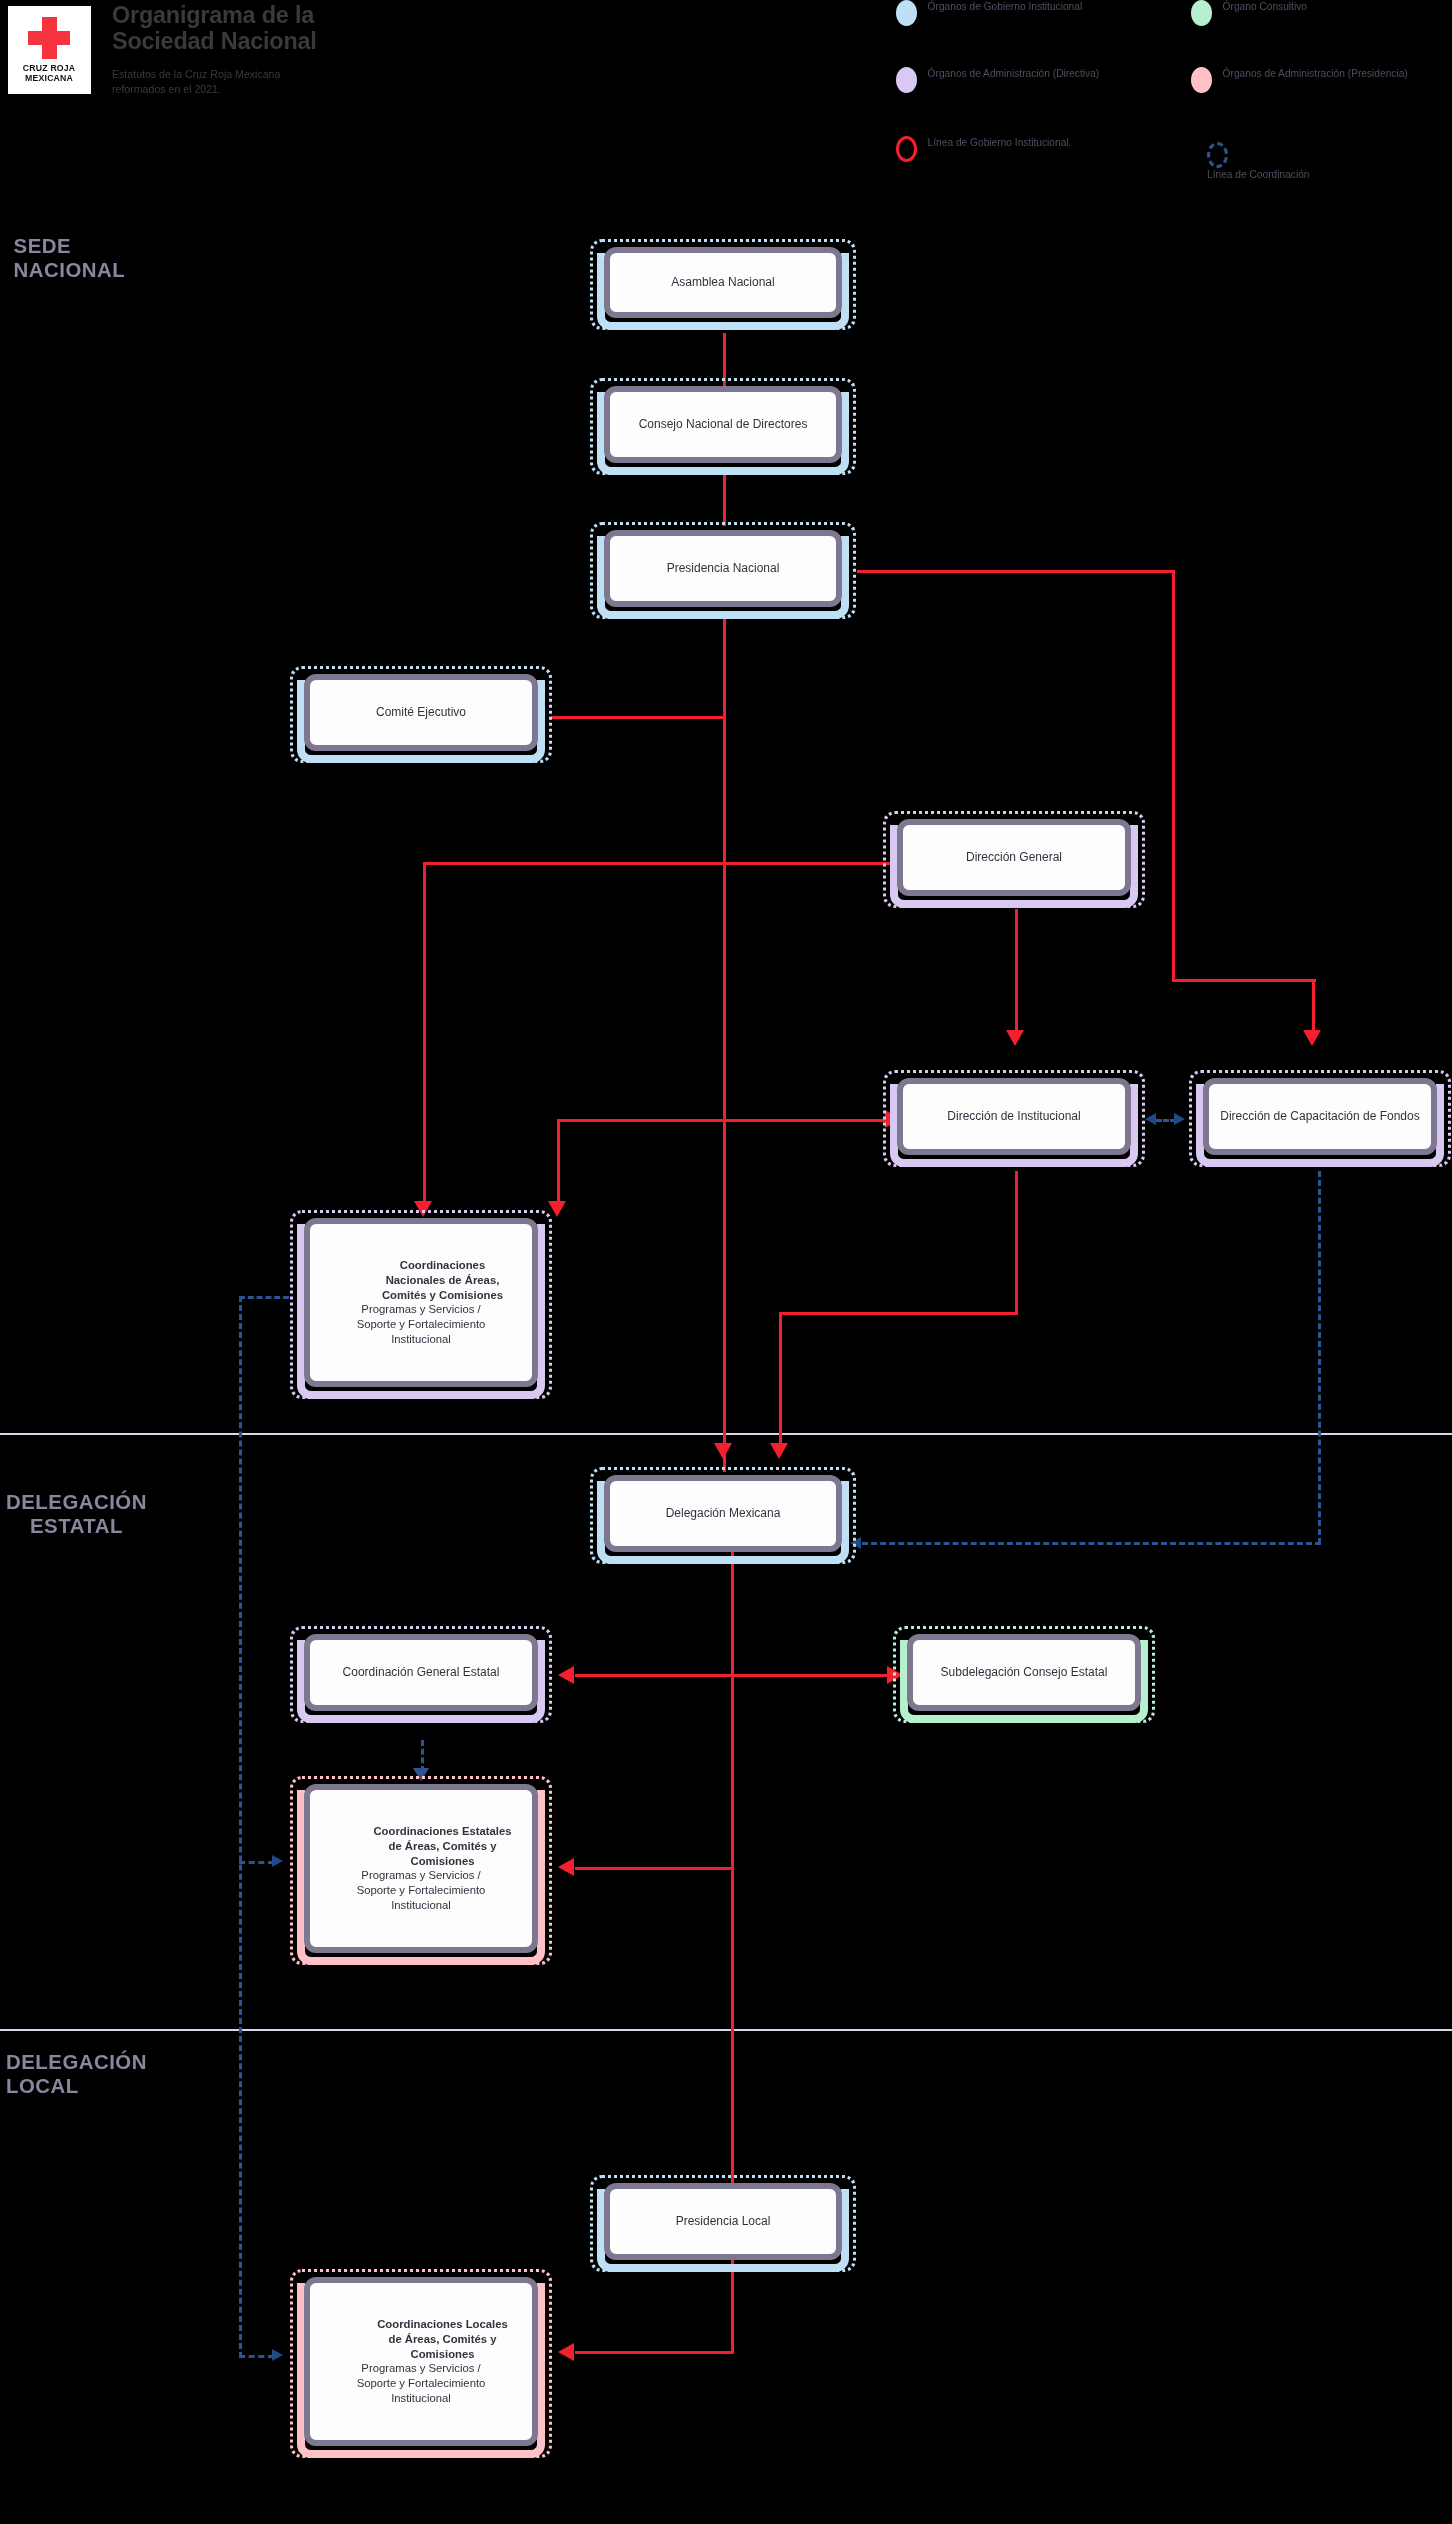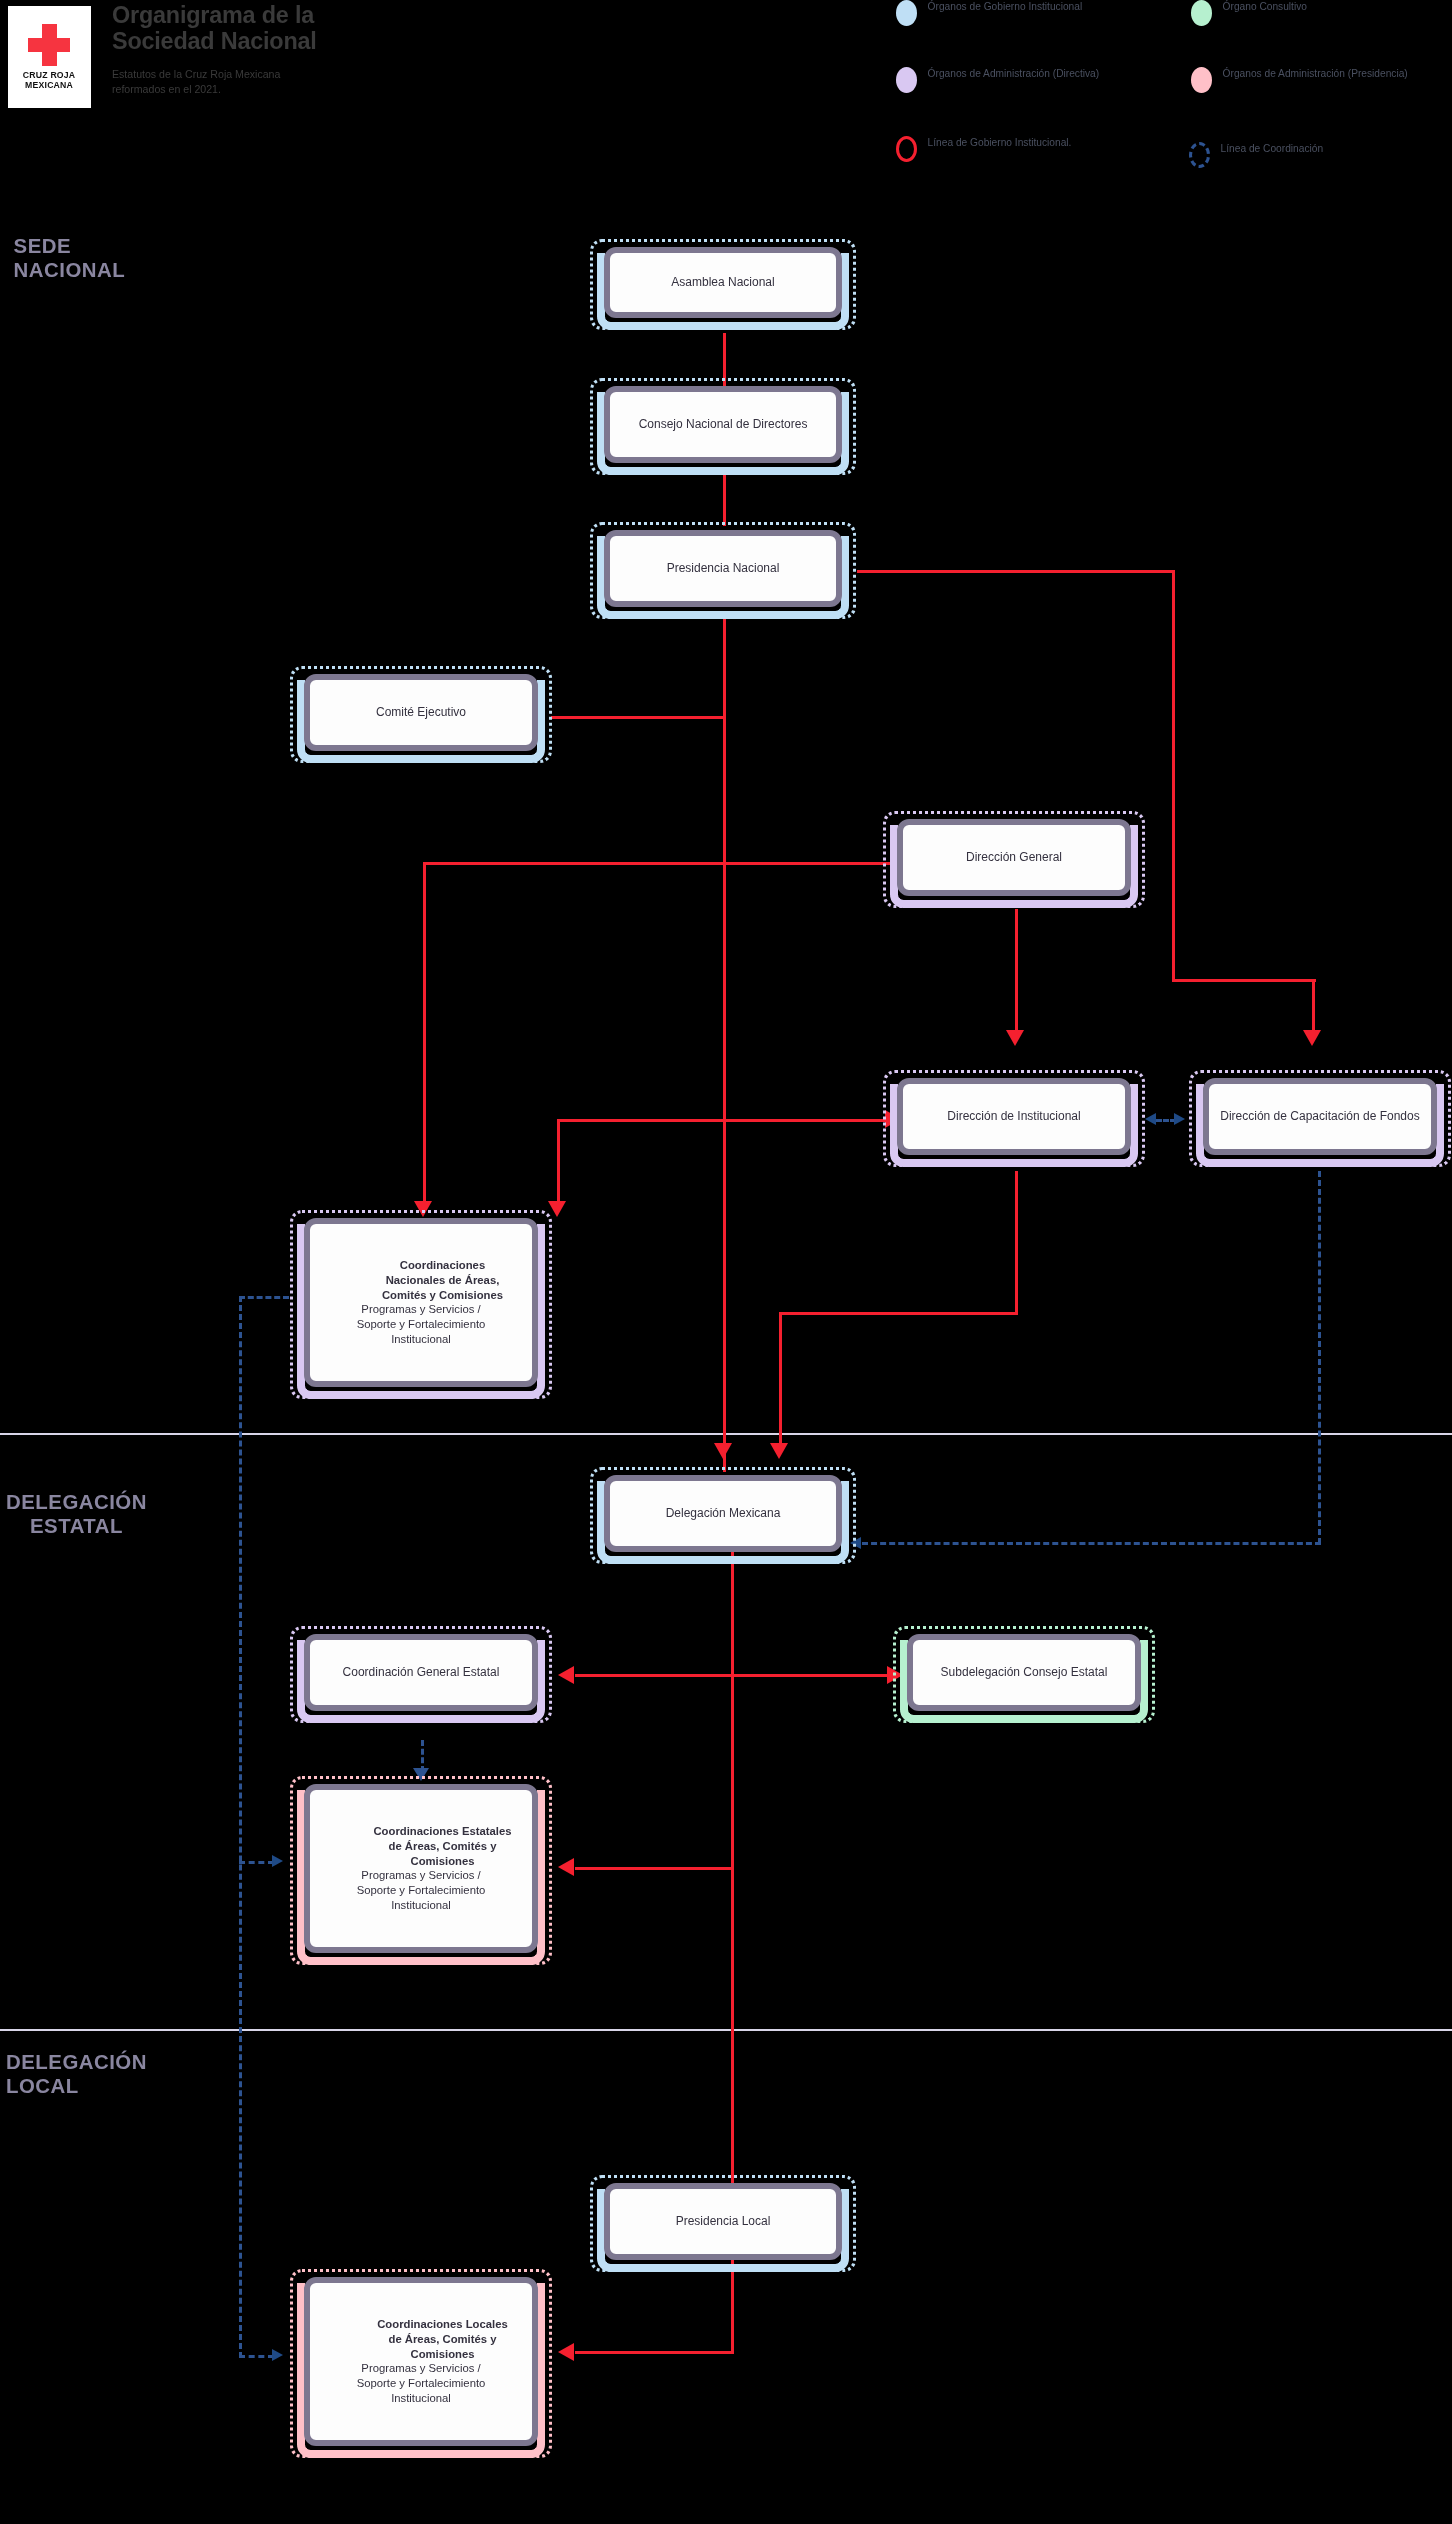--- a/index.html
+++ b/index.html
@@ -13,21 +13,21 @@
     position:relative;
     width:1452px;
     height:2525px;
     background:#000000;
     overflow:hidden;
   }
 
   
   #header{position:absolute;left:0;top:0;width:1452px;height:189px;}
   .logo-box{
-    position:absolute;left:7.6px;top:6px;width:83px;height:102px;
+    position:absolute;left:7.6px;top:6px;width:83px;height:88px;
     background:#ffffff;display:flex;flex-direction:column;
     align-items:center;justify-content:center;
   }
   .logo-cross{
     position:relative;width:42px;height:42px;margin-bottom:5.3px;
   }
   .logo-cross i{position:absolute;background:#f63440;display:block;}
   .logo-cross i.h{left:0;top:14.4px;width:42px;height:14.4px;}
   .logo-cross i.v{left:14.4px;top:0;width:14.4px;height:42px;}
   .logo-txt{
@@ -146,21 +146,21 @@
       <span class="lg-label">Órganos de Administración (Directiva)</span>
       </div>
     <div class="lg-item" style="left:295px;top:67px;">
       <span class="lg-dot" id="lgd3" style="background: rgb(255, 192, 200);"></span>
       <span class="lg-label">Órganos de Administración (Presidencia)</span>
       </div>
     <div class="lg-item" style="left:0px;top:136px;">
       <span class="lg-ring" id="lgd4" style="border: 3px solid rgb(245, 32, 47);"></span>
       <span class="lg-label">Línea de Gobierno Institucional.</span>
       </div>
-    <div class="lg-item" style="left:293px;top:142px;">
+    <div class="lg-item" style="left:311px;top:142px;flex-direction:column;">
       <span class="lg-ring" id="lgd5" style="border: 3px dashed rgb(45, 83, 145);"></span>
       <span class="lg-label">Línea de Coordinación</span>
       </div>
   </div>
 
   <div class="band-label" style="left:13.6px;top:234px;">
     <span>SEDE</span><br>
     <span>NACIONAL</span>
   </div>
   <div class="divider" style="top:1433px;"></div>

